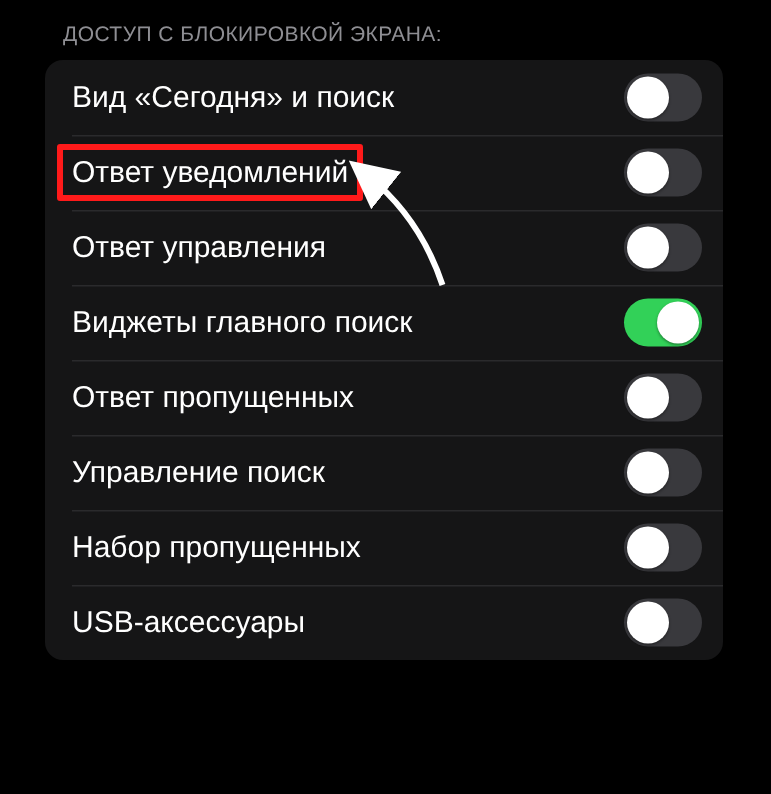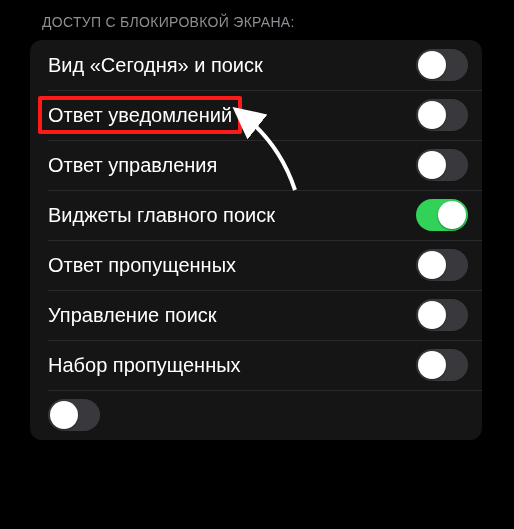--- a/index.html
+++ b/index.html
@@ -141,20 +141,21 @@
 
 
     <div class="row">
       <span class="label">Набор пропущенных</span>
       <div class="switch off">
           <div class="knob"></div>
         </div>
     </div>
 
     <div class="row">
+      <span class="label">USB-аксессуары</span>
       <div class="switch off">
           <div class="knob"></div>
         </div>
     </div>
 
   </div>
 </div>
 
 <svg class="arrow-svg" width="90" height="100">
   <defs>

